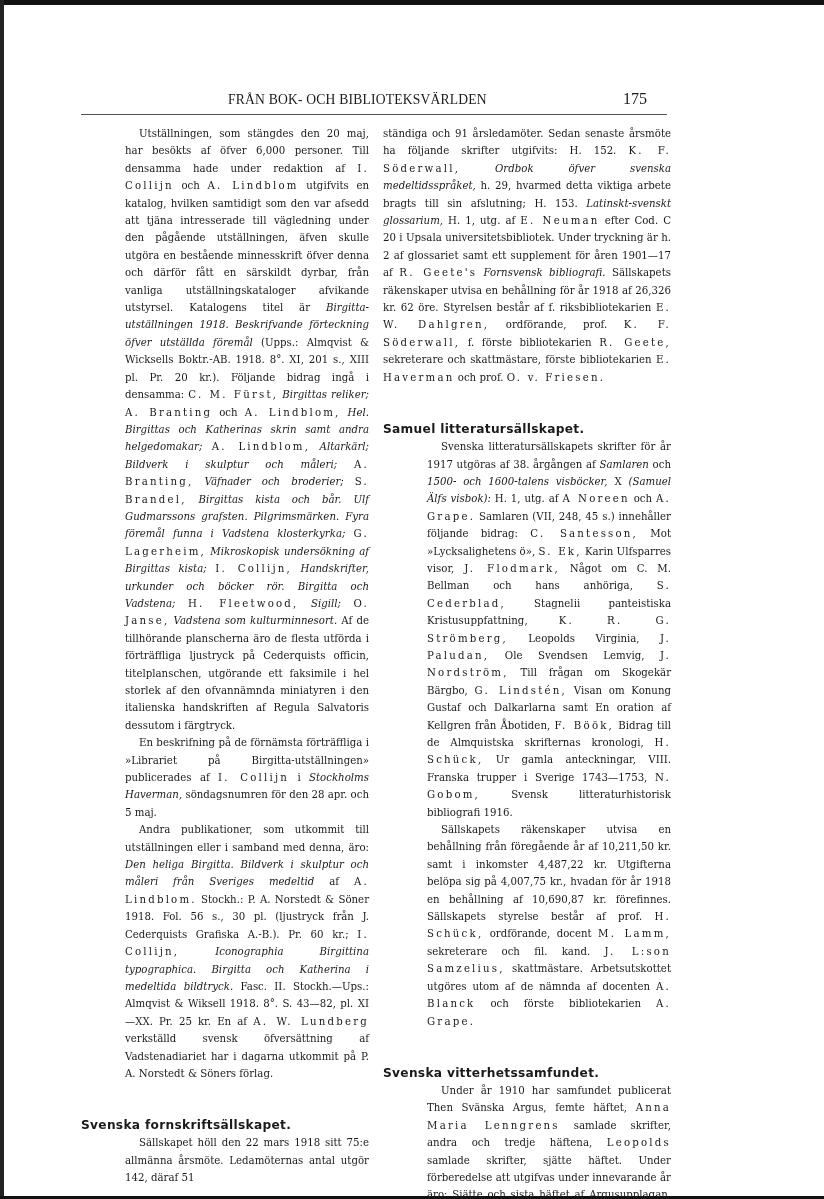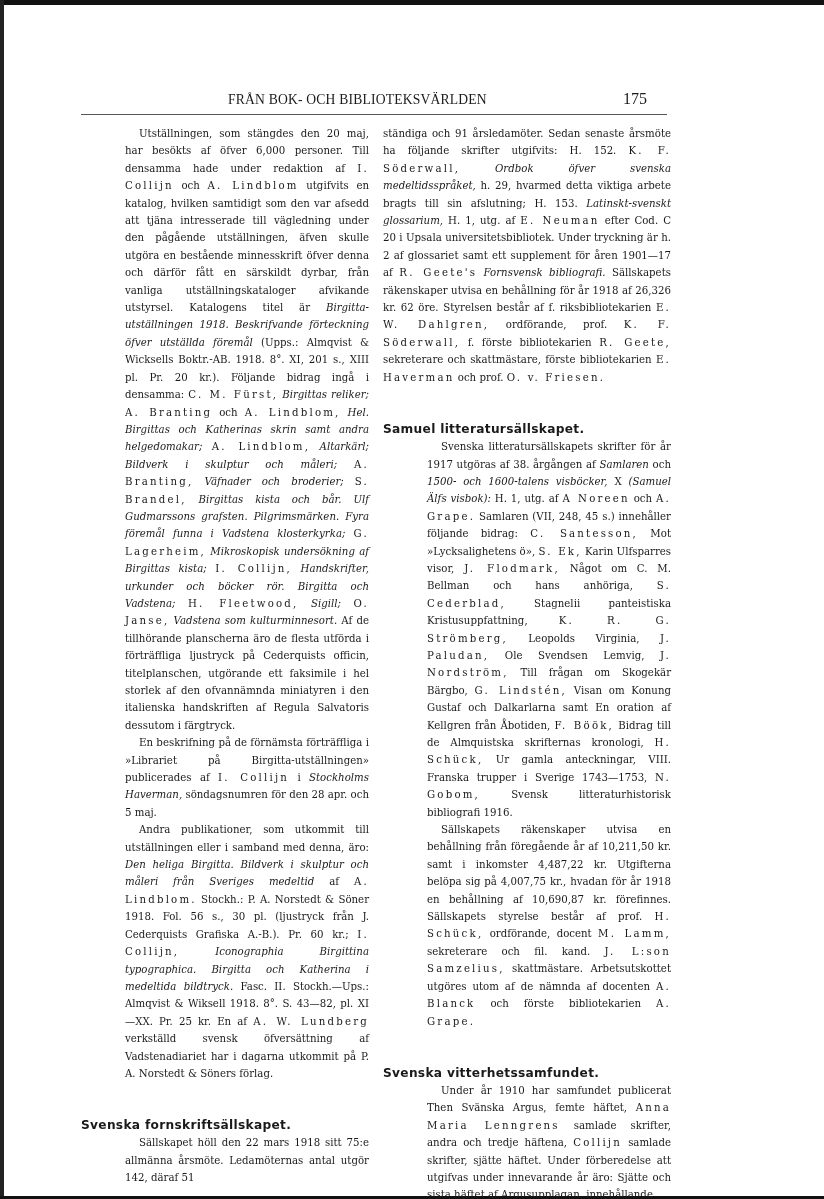--- a/index.html
+++ b/index.html
@@ -62,14 +62,14 @@
 </div>
 
 <div class="col right">
   <p><span>ständiga och 91 årsledamöter. Sedan senaste årsmöte ha följande skrifter utgifvits: H. 152.</span> <span class="sp">K. F. Söderwall,</span> <i>Ordbok öfver svenska medeltidsspråket,</i> <span>h. 29, hvarmed detta viktiga arbete bragts till sin afslutning; H. 153.</span> <i>Latinskt-svenskt glossarium,</i> <span>H. 1, utg. af</span> <span class="sp">E. Neuman</span> <span>efter Cod. C 20 i Upsala universitetsbibliotek. Under tryckning är h. 2 af glossariet samt ett supplement för åren 1901—17 af</span> <span class="sp">R. Geete's</span> <i>Fornsvensk bibliografi.</i> <span>Sällskapets räkenskaper utvisa en behållning för år 1918 af 26,326 kr. 62 öre. Styrelsen består af f. riksbibliotekarien</span> <span class="sp">E. W. Dahlgren,</span> <span>ordförande, prof.</span> <span class="sp">K. F. Söderwall,</span> <span>f. förste bibliotekarien</span> <span class="sp">R. Geete,</span> <span>sekreterare och skattmästare, förste bibliotekarien</span> <span class="sp">E. Haverman</span> <span>och prof.</span> <span class="sp">O. v. Friesen.</span></p>
   <div class="gap"></div>
   <h2>Samuel litteratursällskapet.</h2>
   <p class="ind"><span>Svenska litteratursällskapets skrifter för år 1917 utgöras af 38. årgången af</span> <i>Samlaren</i> <span>och</span> <i>1500- och 1600-talens visböcker,</i> <span>X</span> <i>(Samuel Älfs visbok):</i> <span>H. 1, utg. af</span> <span class="sp">A Noreen</span> <span>och</span> <span class="sp">A. Grape.</span> <span>Samlaren (VII, 248, 45 s.) innehåller följande bidrag:</span> <span class="sp">C. Santesson,</span> <span>Mot »Lycksalighetens ö»,</span> <span class="sp">S. Ek,</span> <span>Karin Ulfsparres visor,</span> <span class="sp">J. Flodmark,</span> <span>Något om C. M. Bellman och hans anhöriga,</span> <span class="sp">S. Cederblad,</span> <span>Stagnelii panteistiska Kristusuppfattning,</span> <span class="sp">K. R. G. Strömberg,</span> <span>Leopolds Virginia,</span> <span class="sp">J. Paludan,</span> <span>Ole Svendsen Lemvig,</span> <span class="sp">J. Nordström,</span> <span>Till frågan om Skogekär Bärgbo,</span> <span class="sp">G. Lindstén,</span> <span>Visan om Konung Gustaf och Dalkarlarna samt En oration af Kellgren från Åbotiden,</span> <span class="sp">F. Böök,</span> <span>Bidrag till de Almquistska skrifternas kronologi,</span> <span class="sp">H. Schück,</span> <span>Ur gamla anteckningar, VIII. Franska trupper i Sverige 1743—1753,</span> <span class="sp">N. Gobom,</span> <span>Svensk litteraturhistorisk bibliografi 1916.</span></p>
   <p class="ind"><span>Sällskapets räkenskaper utvisa en behållning från föregående år af 10,211,50 kr. samt i inkomster 4,487,22 kr. Utgifterna belöpa sig på 4,007,75 kr., hvadan för år 1918 en behållning af 10,690,87 kr. förefinnes. Sällskapets styrelse består af prof.</span> <span class="sp">H. Schück,</span> <span>ordförande, docent</span> <span class="sp">M. Lamm,</span> <span>sekreterare och fil. kand.</span> <span class="sp">J. L:son Samzelius,</span> <span>skattmästare. Arbetsutskottet utgöres utom af de nämnda af docenten</span> <span class="sp">A. Blanck</span> <span>och förste bibliotekarien</span> <span class="sp">A. Grape.</span></p>
   <div class="gap"></div>
   <h2>Svenska vitterhetssamfundet.</h2>
-  <p class="ind"><span>Under år 1910 har samfundet publicerat Then Svänska Argus, femte häftet,</span> <span class="sp">Anna Maria Lenngrens</span> <span>samlade skrifter, andra och tredje häftena,</span> <span class="sp">Collijn</span> <span>samlade skrifter, sjätte häftet. Under förberedelse att utgifvas under innevarande år äro: Sjätte och sista häftet af Argusupplagan, innehållande</span></p>
+  <p class="ind"><span>Under år 1910 har samfundet publicerat Then Svänska Argus, femte häftet,</span> <span class="sp">Anna Maria Lenngrens</span> <span>samlade skrifter, andra och tredje häftena,</span> <span class="sp">Leopolds</span> <span>samlade skrifter, sjätte häftet. Under förberedelse att utgifvas under innevarande år äro: Sjätte och sista häftet af Argusupplagan, innehållande</span></p>
 </div>
 
 </body></html>

